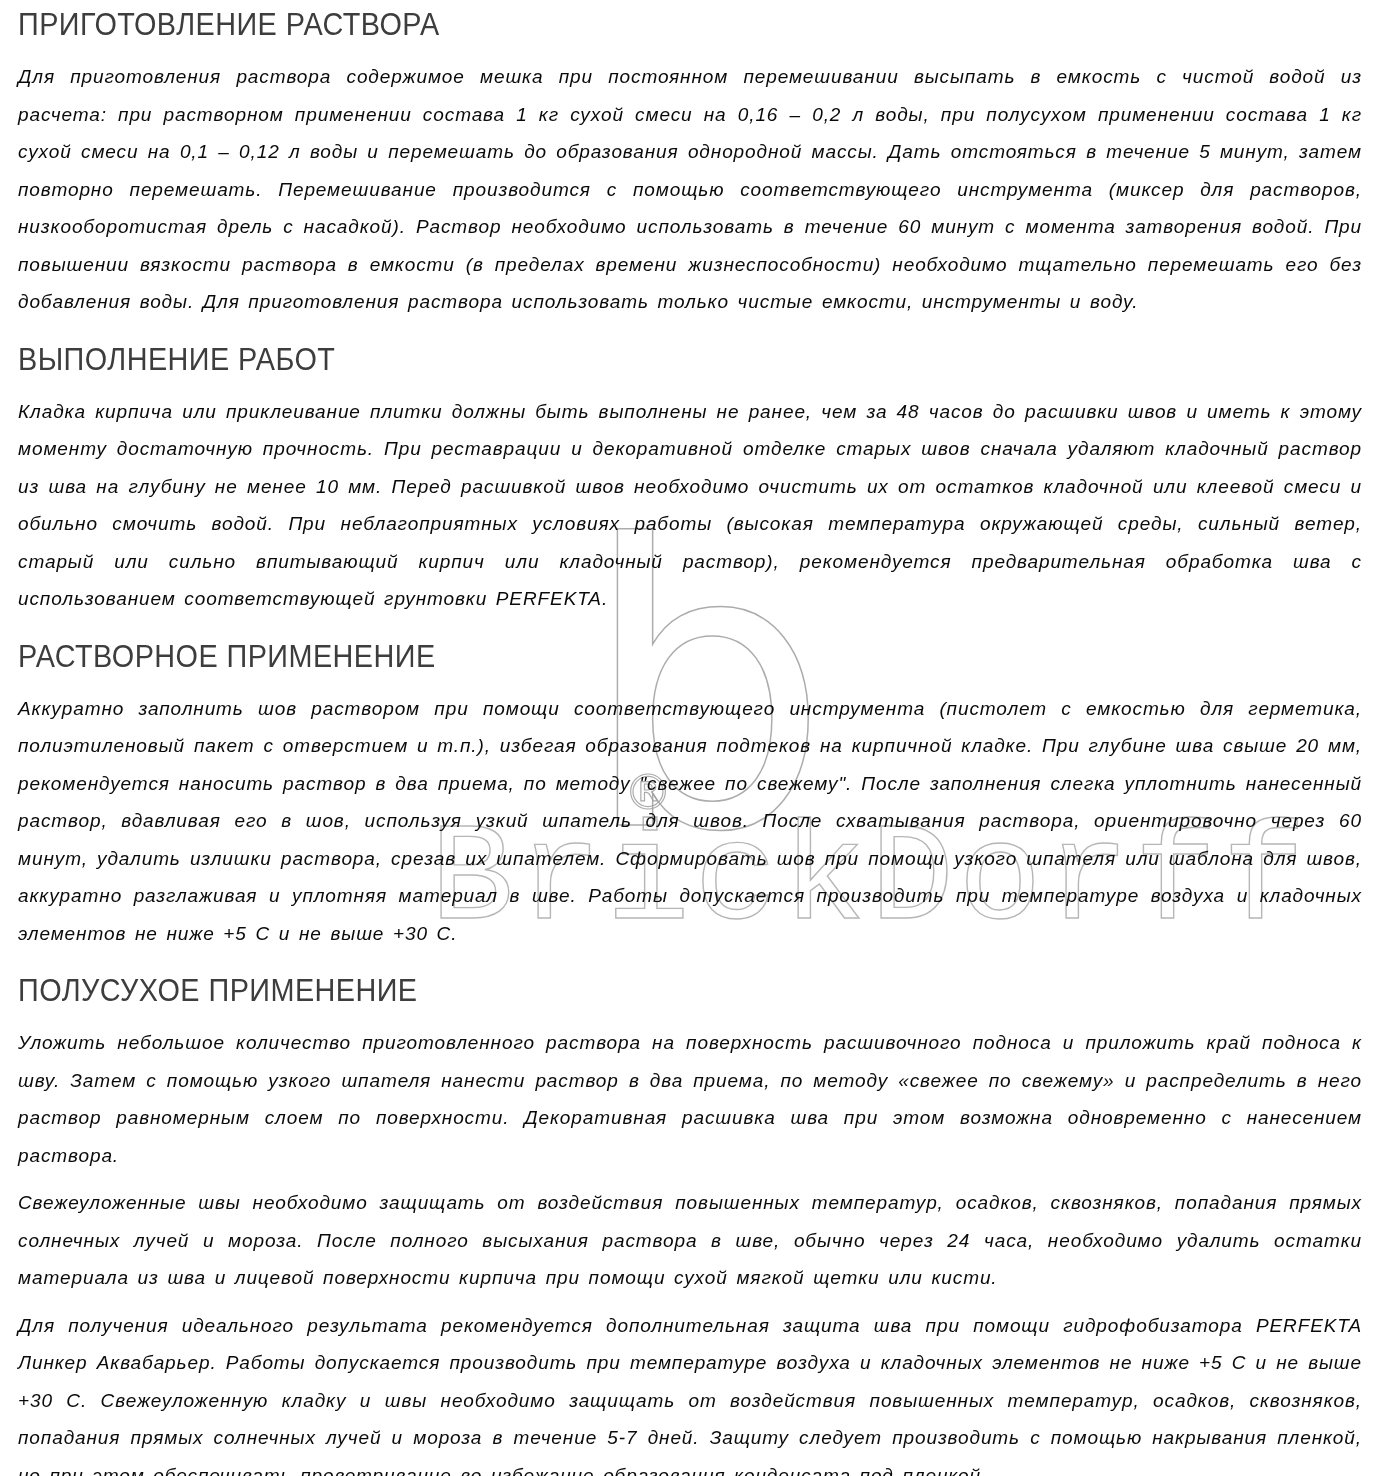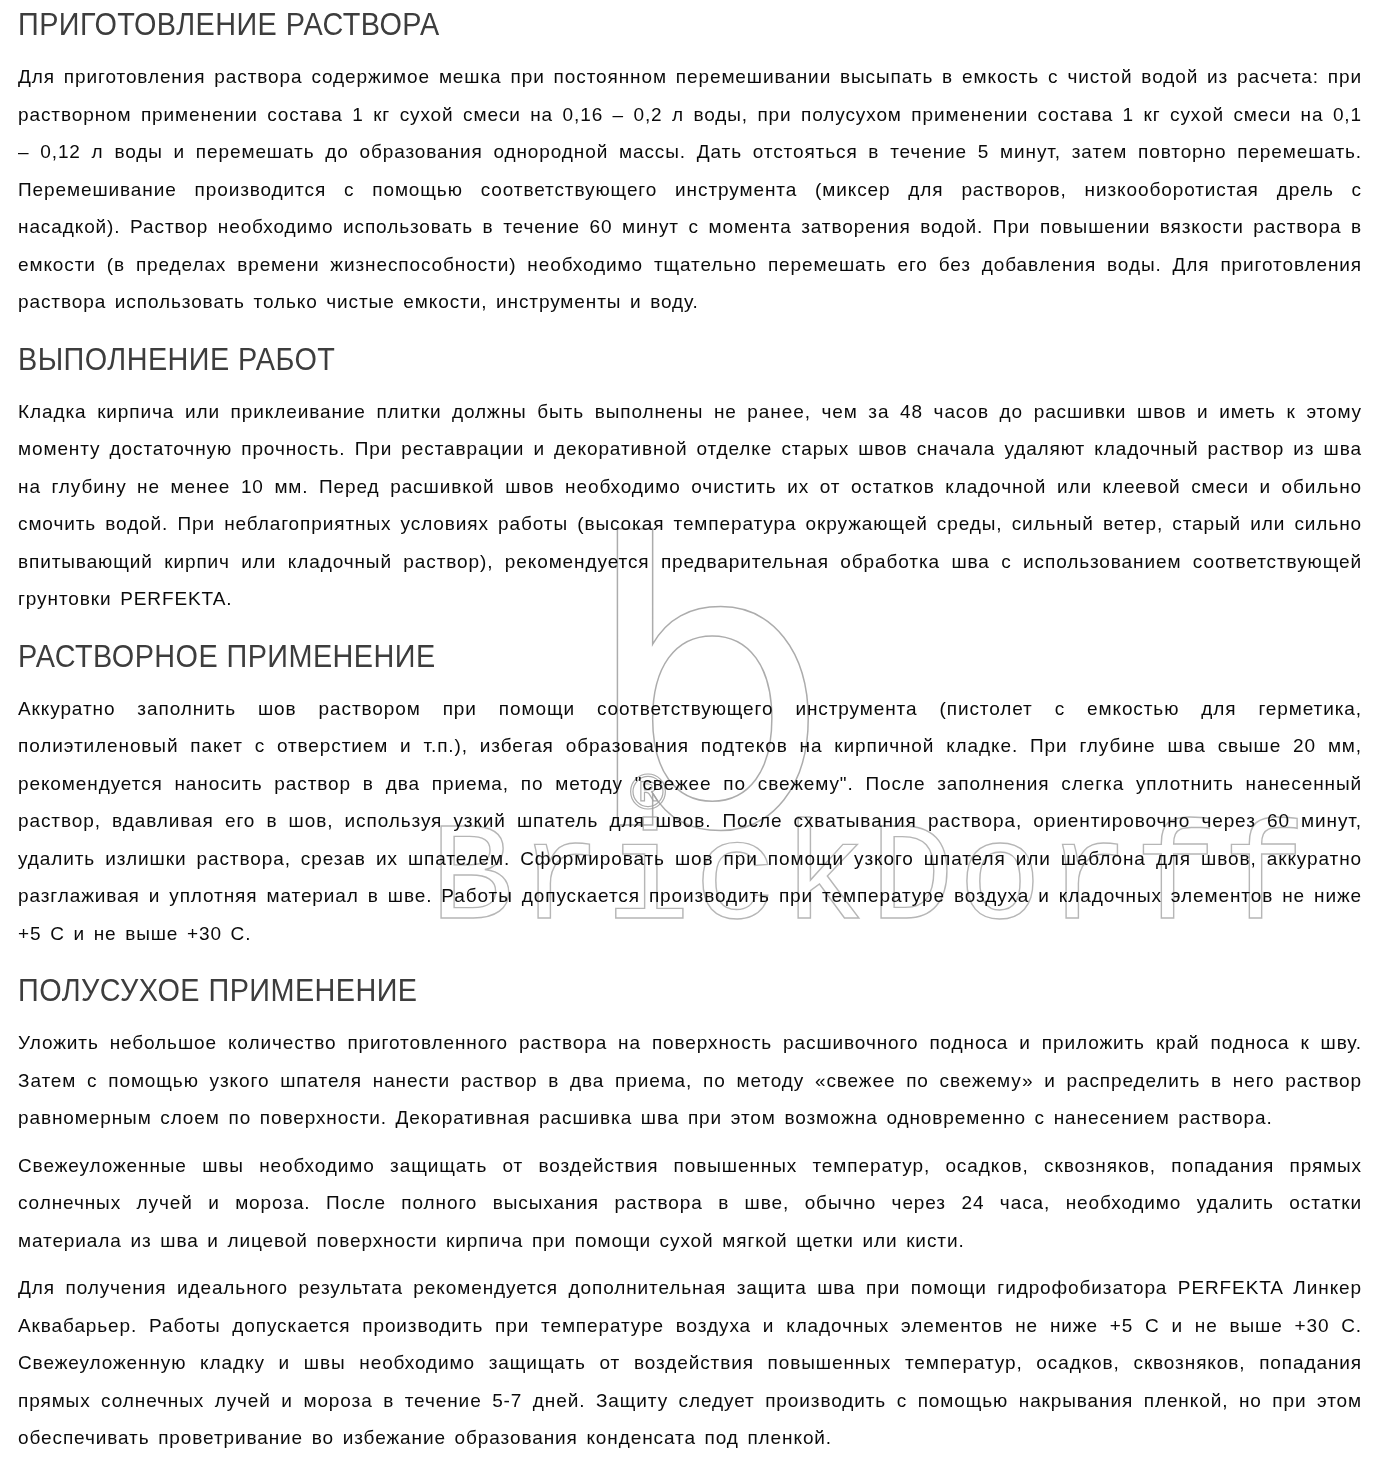--- a/index.html
+++ b/index.html
@@ -36,20 +36,21 @@
     margin-top: 0;
   }
   .doc p {
     margin: 0 0 10px 0;
     font-size: 19px;
     line-height: 37.5px;
     letter-spacing: 0.9px;
     word-spacing: 2.5px;
     color: var(--body, #0a0a0a);
     text-align: justify;
+    font-style: italic;
   }
   
   .watermark {
     position: absolute;
     inset: 0;
     z-index: 0;
     pointer-events: none;
     user-select: none;
   }
   .wm-b {

